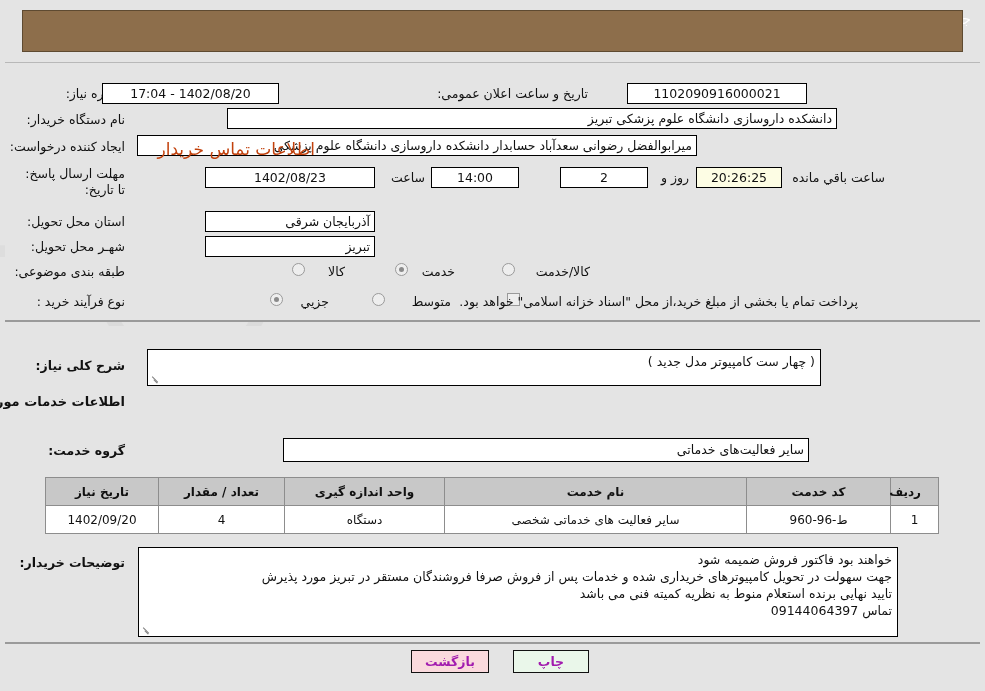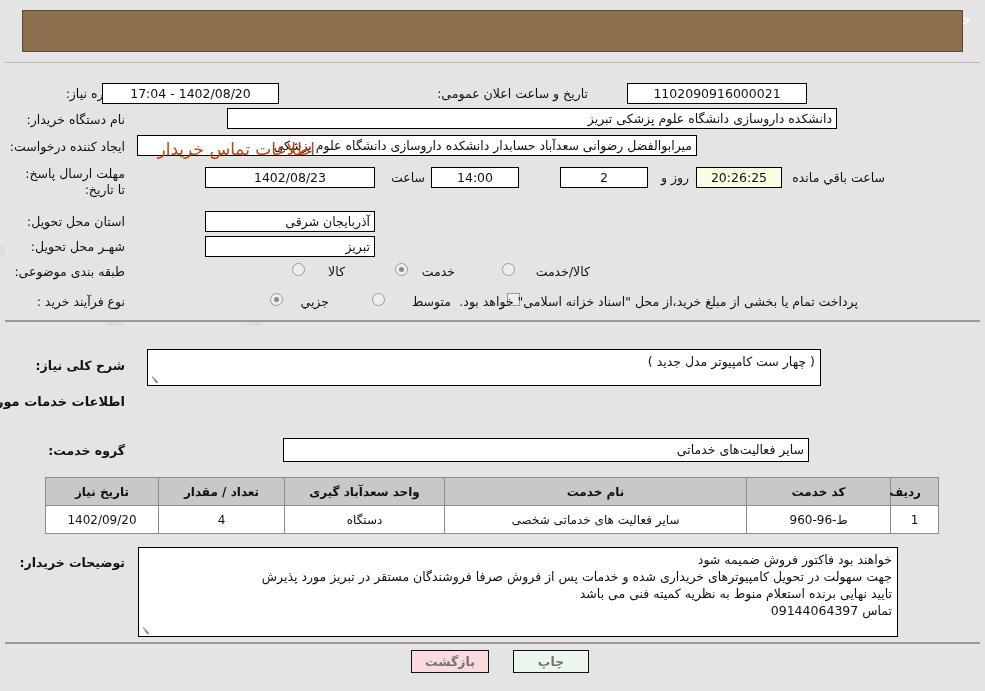--- a/index.html
+++ b/index.html
@@ -217,21 +217,21 @@
   
   .btn {
     position: absolute;
     height: 23px;
     line-height: 21px;
     border: 1px solid #111;
     box-sizing: border-box;
     font-size: 12.5px;
     text-align: center;
     font-weight: bold;
-    color: #737373;
+    color: #a21caf;
     cursor: pointer;
     z-index: 5;
     font-family: "DejaVu Sans", "Liberation Sans", sans-serif;
   }
   .btn-print  { background: #eaf7ea; }
   .btn-back   { background: #fadadd; }
 
   .bottom-strip {
     position: absolute;
     left: 0; top: 688px;
@@ -326,21 +326,21 @@
         <col style="width:302px">
         <col style="width:160px">
         <col style="width:126px">
         <col style="width:113px">
       </colgroup>
       <thead>
         <tr>
           <th>ردیف</th>
           <th>کد خدمت</th>
           <th>نام خدمت</th>
-          <th>واحد سعدآباد گیری</th>
+          <th>واحد اندازه گیری</th>
           <th>تعداد / مقدار</th>
           <th>تاریخ نیاز</th>
         </tr>
       </thead>
       <tbody>
         <tr>
           <td>1</td>
           <td>ط-96-960</td>
           <td>سایر فعالیت های خدماتی شخصی</td>
           <td>دستگاه</td>

